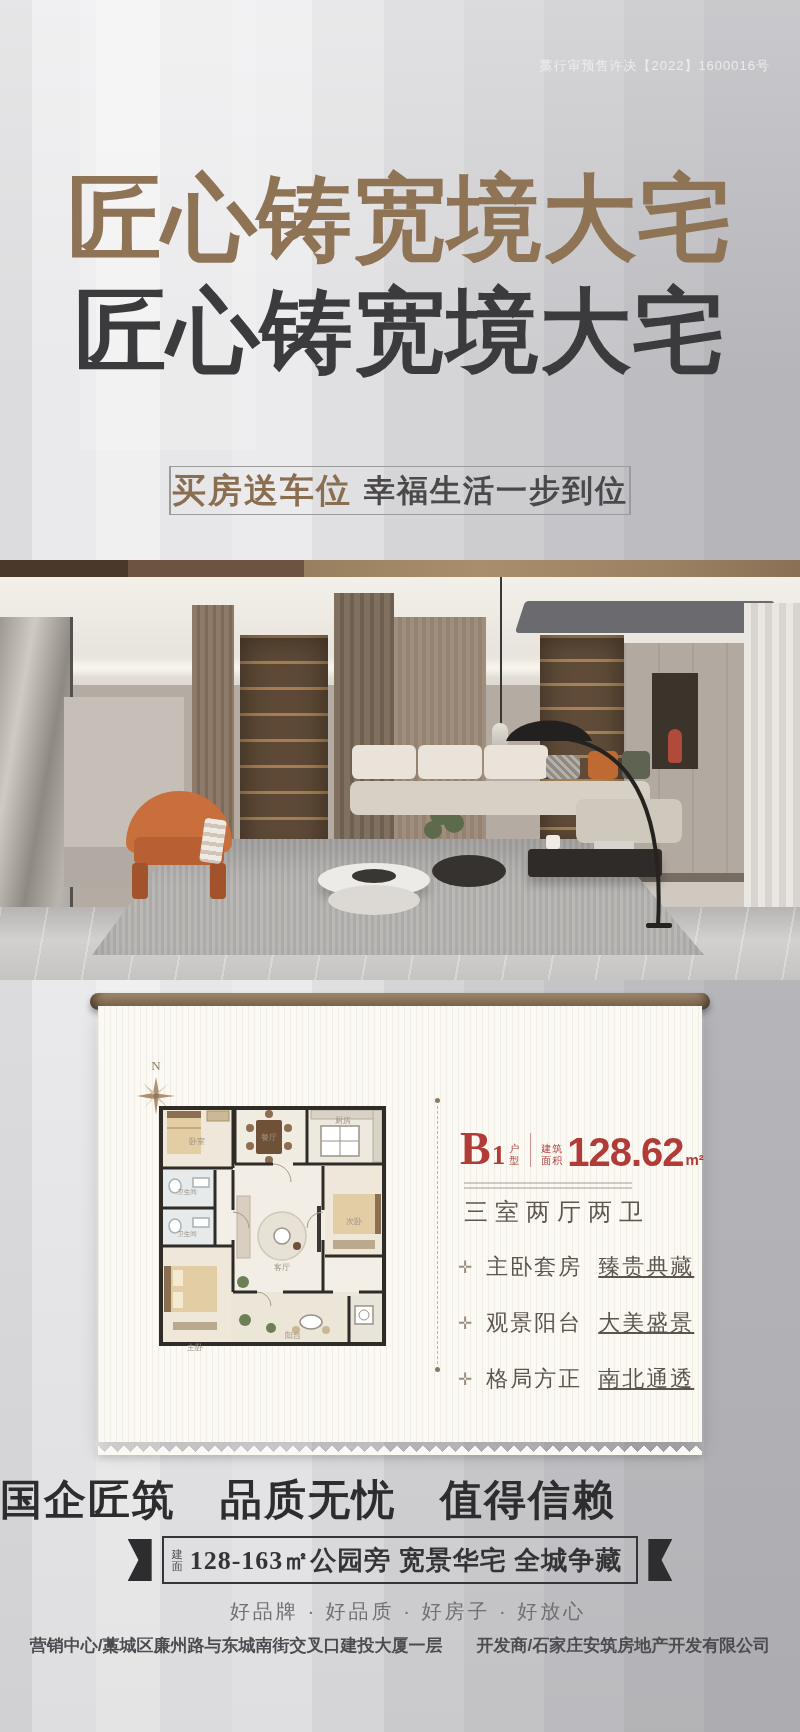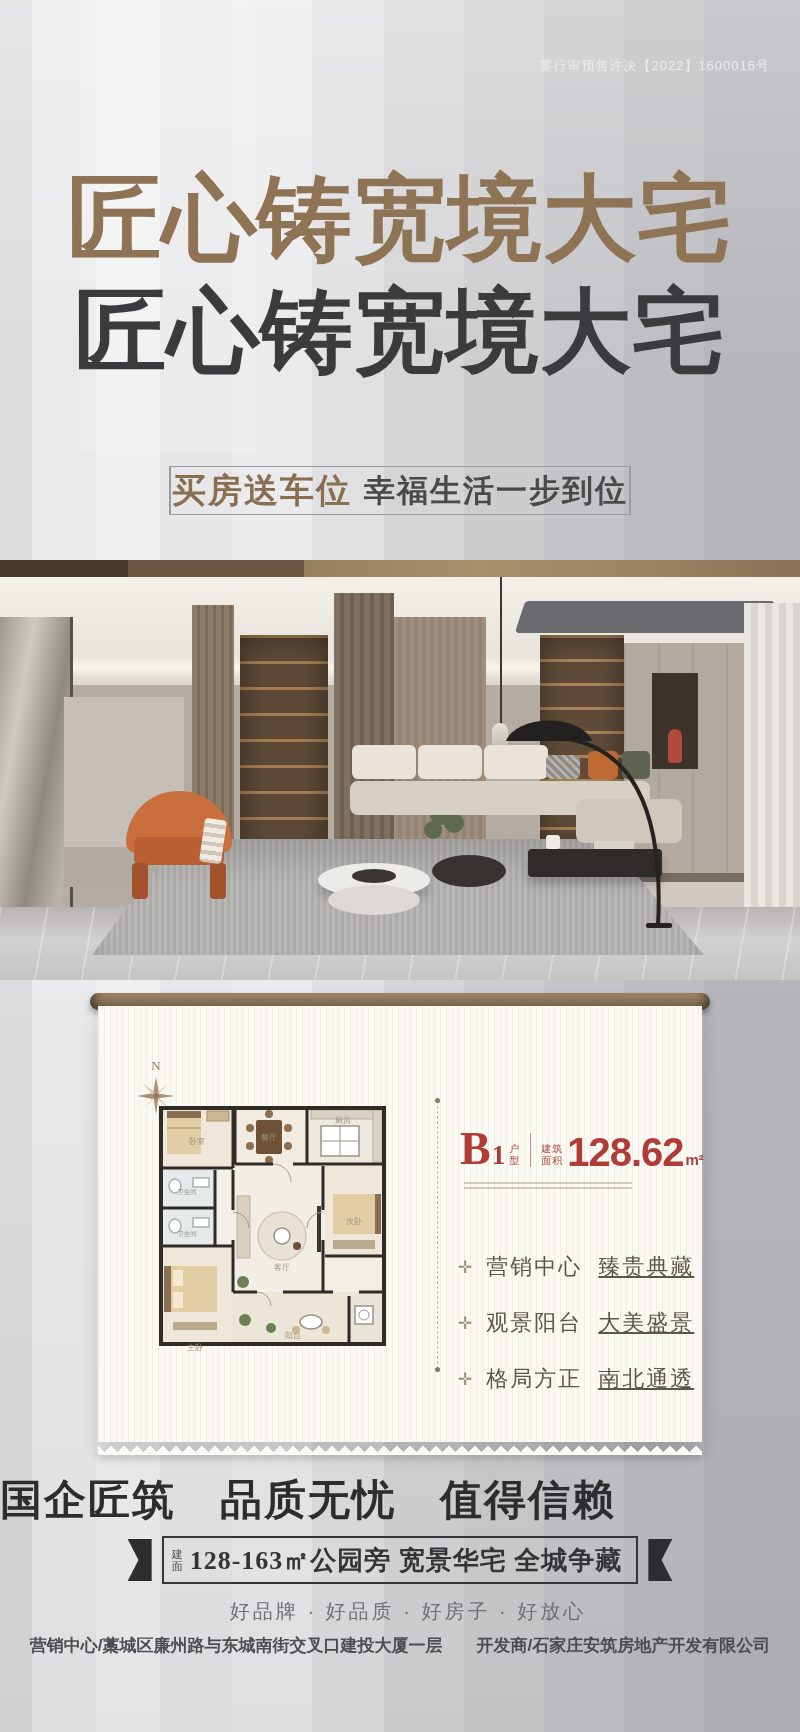--- a/index.html
+++ b/index.html
@@ -349,25 +349,26 @@
       </span>
       <span class="unit-divider"></span>
       <span class="area-stack">
         <span>建筑</span>
         <span>面积</span>
       </span>
       <span class="area-value">128.62</span>
       <span class="area-unit">m²</span>
     </div>
     <div class="microtext"></div>
+    <div class="layout-text">三室两厅两卫</div>
 
     <div class="features">
       <div class="feature">
         <span class="bullet">✛</span>
-        <span>营销中心</span>
+        <span>主卧套房</span>
         <span class="tail">臻贵典藏</span>
       </div>
       <div class="feature">
         <span class="bullet">✛</span>
         <span>观景阳台</span>
         <span class="tail">大美盛景</span>
       </div>
       <div class="feature">
         <span class="bullet">✛</span>
         <span>格局方正</span>

